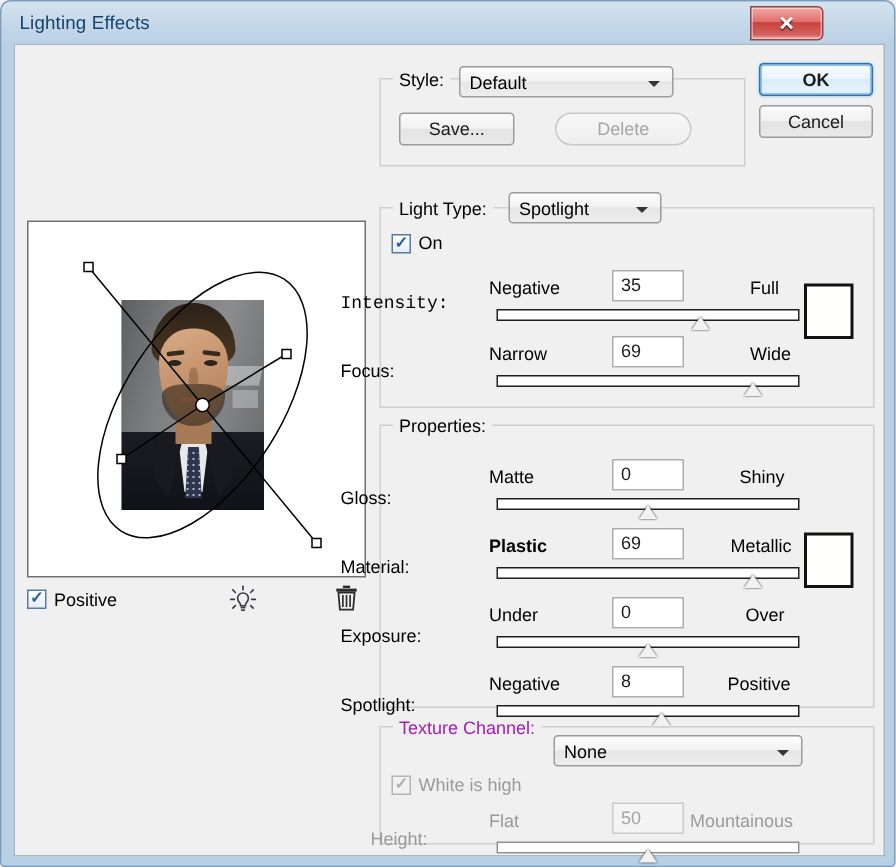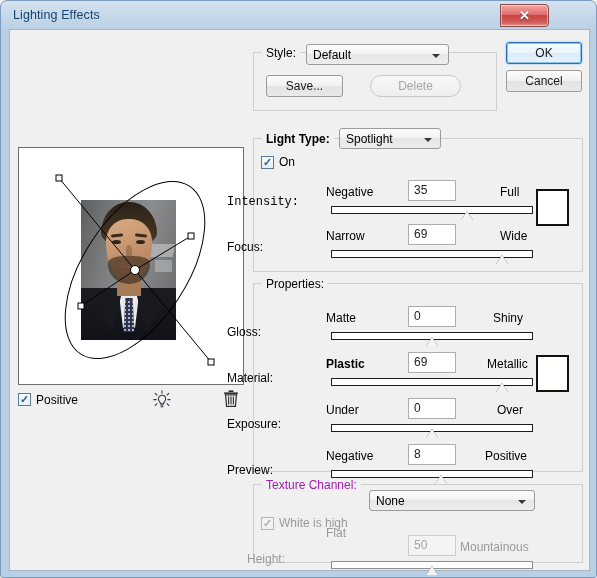--- a/index.html
+++ b/index.html
@@ -274,20 +274,21 @@
   .btn.disabled {
     color: #a6a6a6;
     border-color: #c8c8c8;
     background: linear-gradient(to bottom, #f7f7f7, #eeeeee);
     cursor: default;
   }
   .btn.default {
     border-color: #2c6fb5;
     box-shadow: 0 0 0 1px #8bc2ec inset, 0 0 2px #6fb3e6;
     background: linear-gradient(to bottom, #f6fbff 0%, #eaf4fc 48%, #d9ecfa 50%, #e6f3fd 100%);
+    font-weight: bold;
   }
 
   
   .combo {
     position: absolute;
     box-sizing: border-box;
     height: 21px;
     border: 1px solid #9b9b9b;
     border-radius: 3px;
     background: linear-gradient(to bottom, #fcfcfc 0%, #f2f2f2 48%, #e6e6e6 50%, #ededed 100%);
@@ -467,21 +468,21 @@
       <span class="group-label" style="left:8px;">Style:</span>
     </div>
     <div class="combo" style="left:296px; top:14px; width:143px;">
       <span class="combo-text">Default</span>
       <span class="arrow"></span>
     </div>
     <div class="btn" style="left:256px; top:45px; width:77px; height:22px; line-height:20px;">Save...</div>
     <div class="btn disabled" style="left:360px; top:45px; width:91px; height:22px; line-height:20px;border-radius:11px;">Delete</div>
 
     <div class="group" style="left:243px; top:108px; width:330px; height:134px;">
-      <span class="group-label" style="left:8px;font-weight:bold;">Light Type:</span>
+      <span class="group-label" style="left:8px;">Light Type:</span>
     </div>
     <div class="combo" style="left:329px; top:98px; width:102px;">
       <span class="combo-text">Spotlight</span>
       <span class="arrow"></span>
     </div>
 
     <div class="cb" style="left:251px; top:126px;">
       <span class="tick">✓</span>
     </div>
     <span class="row-label" style="left:269px; top:125px;">On</span>
@@ -530,21 +531,21 @@
 
     <span class="row-label" style="left:217px; top:387px;">Exposure:</span>
     <span class="end-label" style="left:316px; top:373px;">Under</span>
     <span class="end-label" style="left:487px; top:373px;">Over</span>
     <div class="numfield" style="left:398px; top:368px;">0</div>
     <div class="slider" style="left:321px; top:393px; width:202px;">
       <div class="track" style="width:202px;"></div>
       <div class="thumb" style="left:101px;"></div>
     </div>
 
-    <span class="row-label" style="left:217px; top:433px;">Preview:</span>
+    <span class="row-label" style="left:217px; top:433px;">Spotlight:</span>
     <span class="end-label" style="left:316px; top:419px;">Negative</span>
     <span class="end-label" style="left:475px; top:419px;">Positive</span>
     <div class="numfield" style="left:398px; top:414px;">8</div>
     <div class="slider" style="left:321px; top:439px; width:202px;">
       <div class="track" style="width:202px;"></div>
       <div class="thumb" style="left:110px;"></div>
     </div>
 
     <div class="swatch" style="left:526px; top:325px;"></div>
 
@@ -555,21 +556,21 @@
       <span class="combo-text">None</span>
       <span class="arrow"></span>
     </div>
 
     <div class="cb disabled" style="left:251px; top:487px;">
       <span class="tick">✓</span>
     </div>
     <span class="row-label disabled" style="left:269px; top:486px;">White is high</span>
 
     <span class="row-label disabled" style="left:237px; top:522px;">Height:</span>
-    <span class="end-label disabled" style="left:316px; top:496px;">Flat</span>
+    <span class="end-label disabled" style="left:316px; top:510px;">Flat</span>
     <span class="end-label disabled" style="left:450px; top:510px;">Mountainous</span>
     <div class="numfield disabled" style="left:398px; top:505px;">50</div>
     <div class="slider disabled" style="left:321px; top:530px; width:202px;">
       <div class="track" style="width:202px;"></div>
       <div class="thumb" style="left:101px;"></div>
     </div>
 
   </div>
 </div>
 

